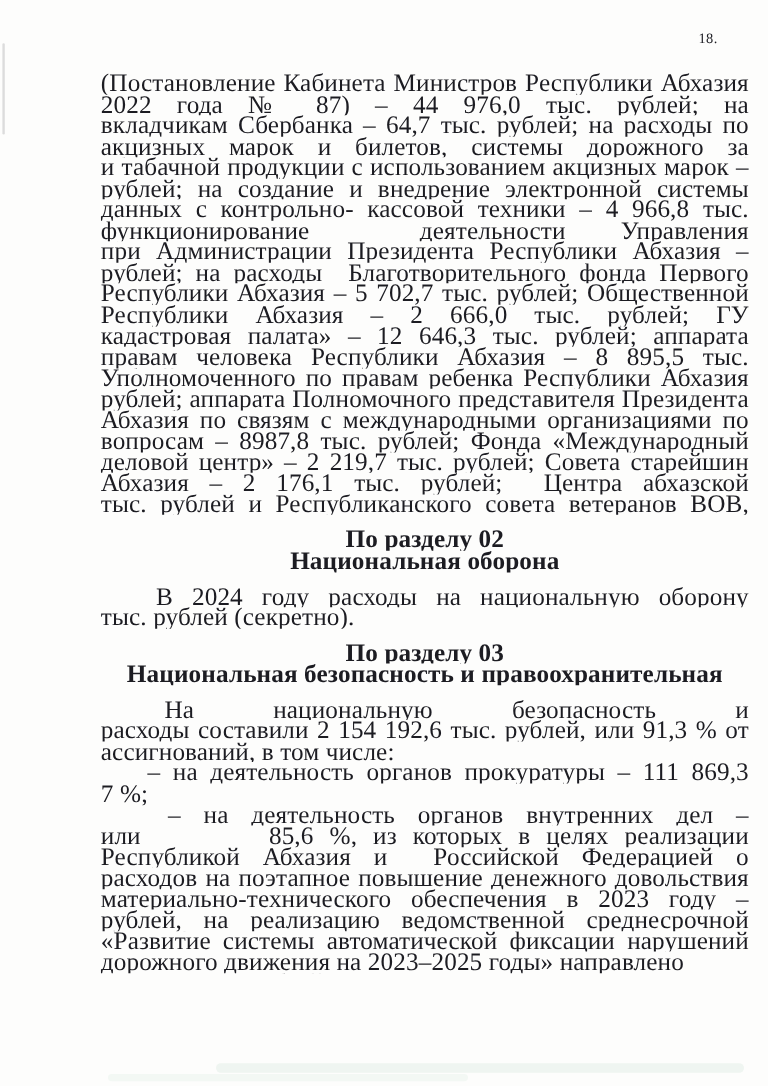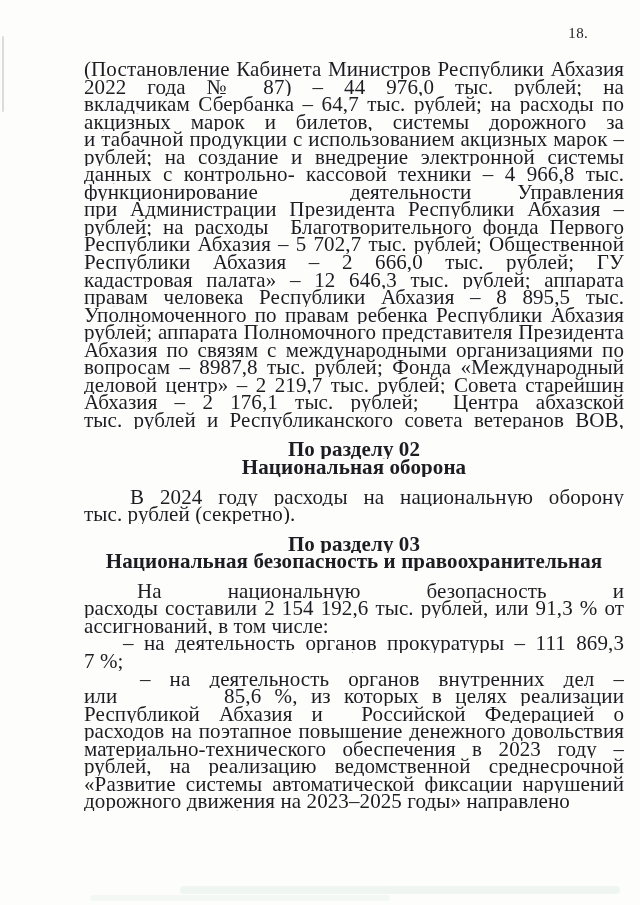--- a/index.html
+++ b/index.html
@@ -8,22 +8,22 @@
     width: 640px;
     height: 905px;
     background: #fdfdfc;
     font-family: "Liberation Serif", "DejaVu Serif", serif;
     color: #1c1c22;
     overflow: hidden;
   }
   .page-number {
     position: absolute;
     top: 25px;
-    right: 52px;
-    font-size: 15px;
+    right: 42px;
+    font-size: 12px;
     letter-spacing: 0.3px;
   }
   .doc-body {
     position: absolute;
     left: 84px;
     top: 61px;
     width: 540px;
     font-size: 21px;
     line-height: 17.55px;
     letter-spacing: 0.1px;

